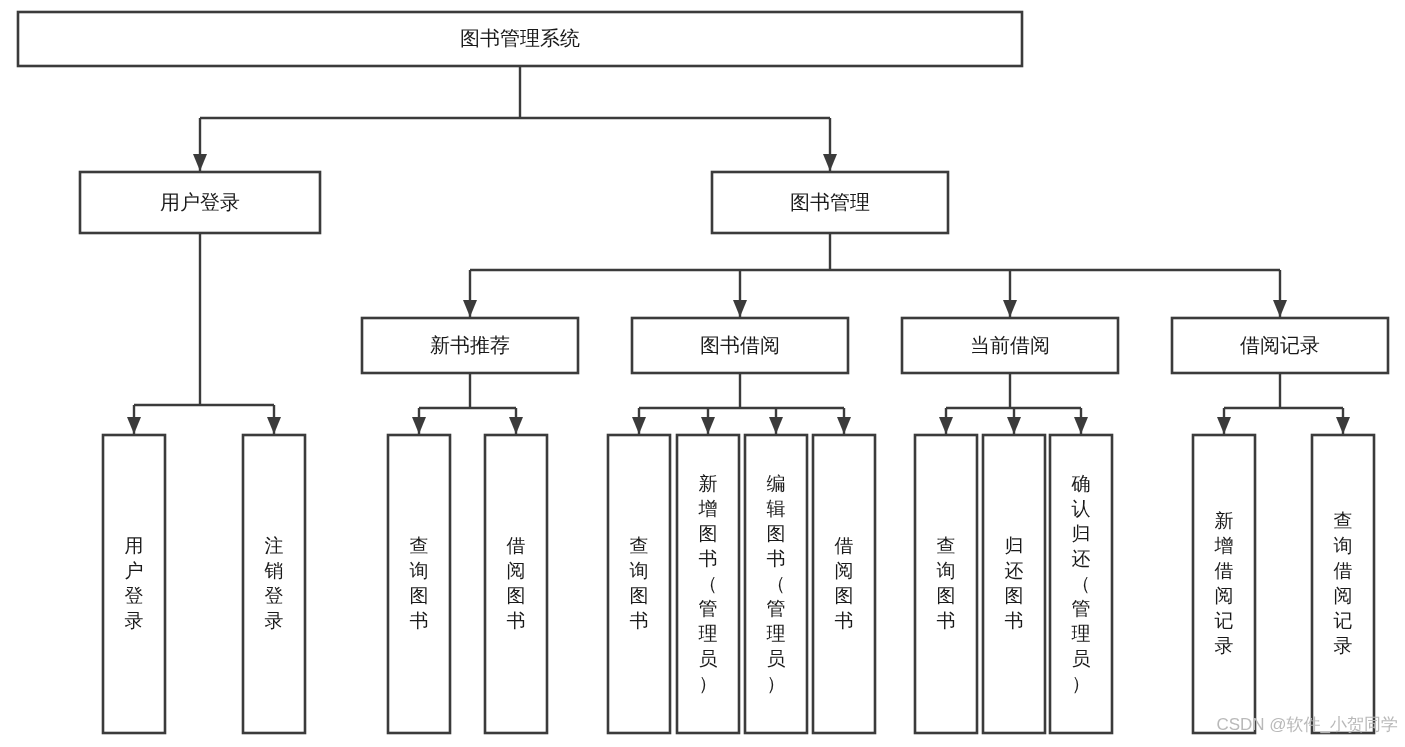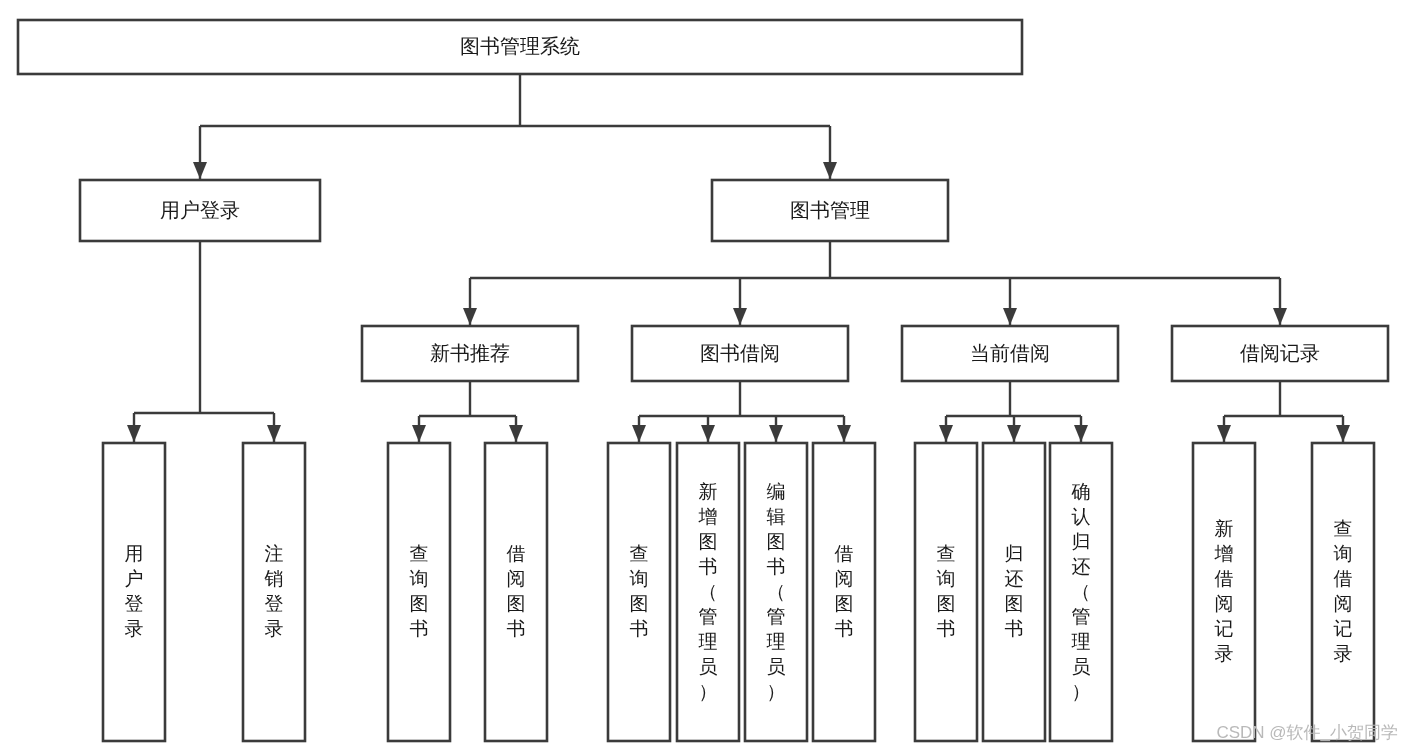--- a/index.html
+++ b/index.html
@@ -10,21 +10,21 @@
   body {
     width: 1405px;
     height: 747px;
     font-family: "Liberation Sans", "DejaVu Sans", sans-serif;
     overflow: hidden;
     position: relative;
   }
   #diagram-root {
     position: absolute;
     left: 0;
-    top: 8px;
+    top: 0;
     width: 1405px;
     height: 562px;
     text-align: center;
   }
   svg#tree-svg {
     display: block;
     width: 1405px;
     height: 747px;
     background: #ffffff;
   }

